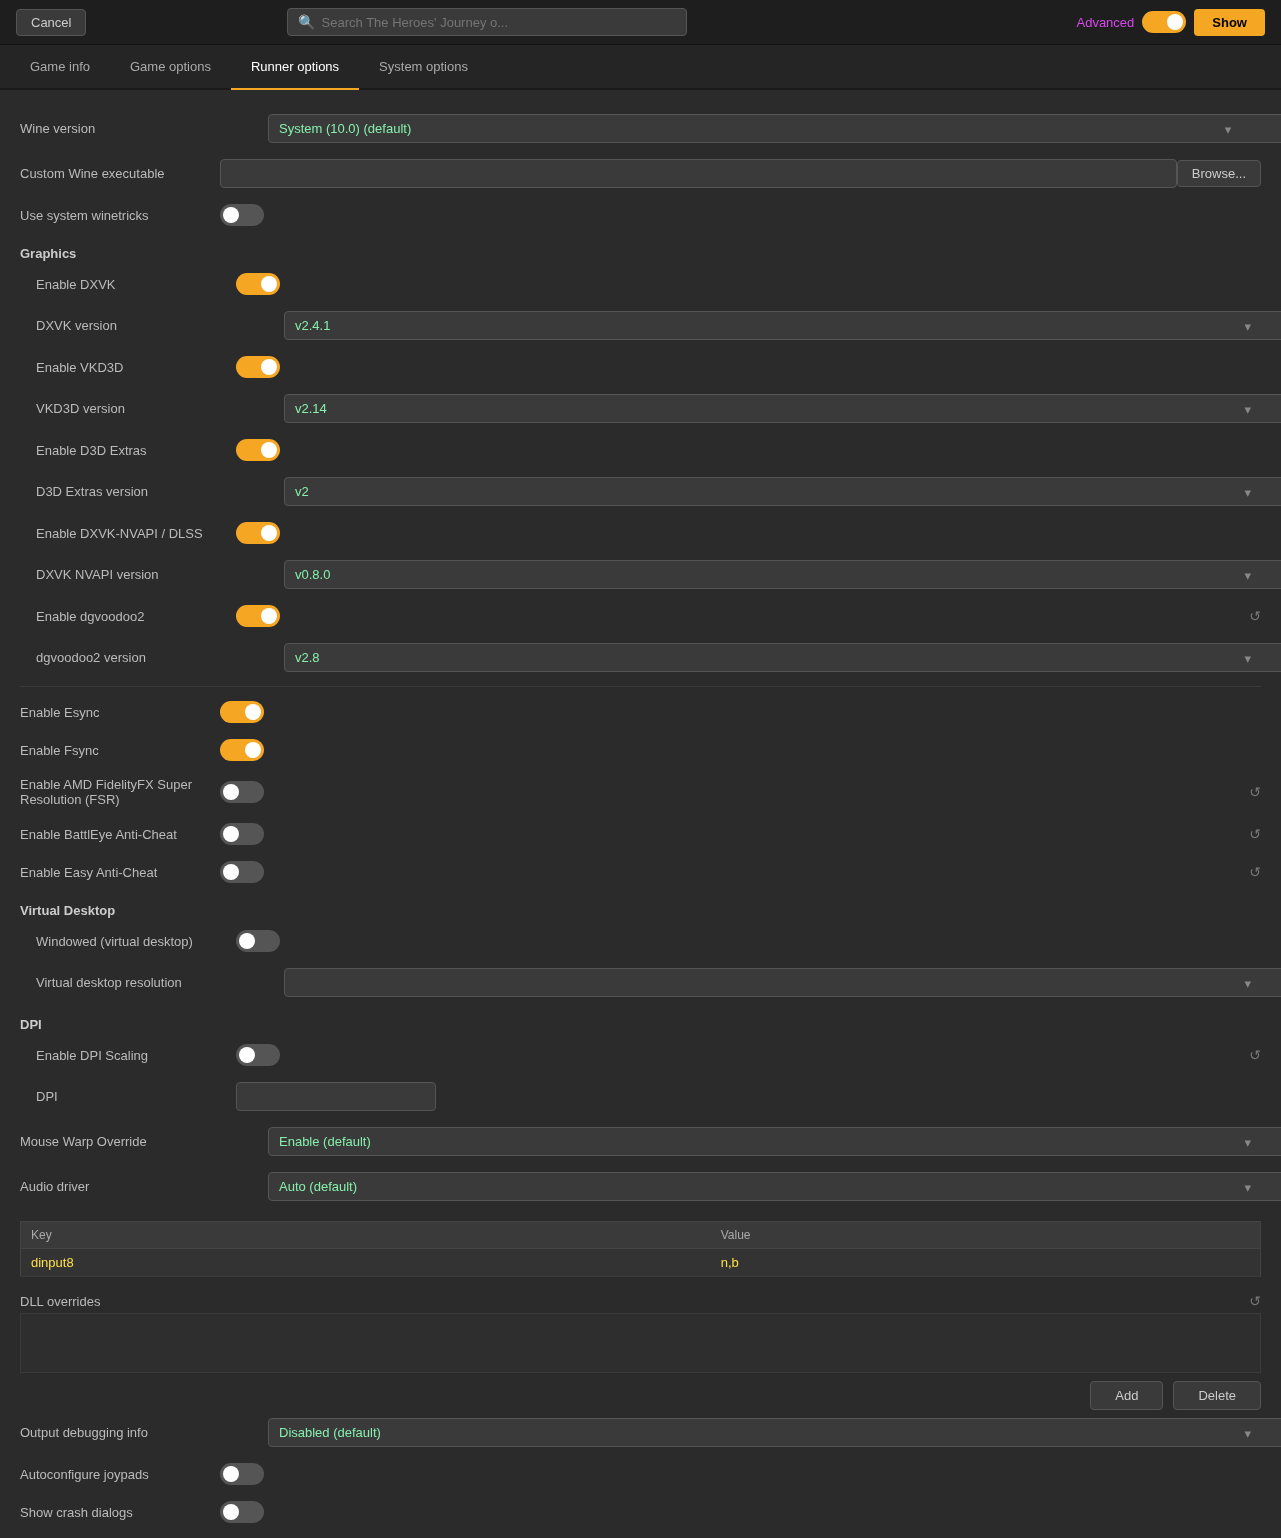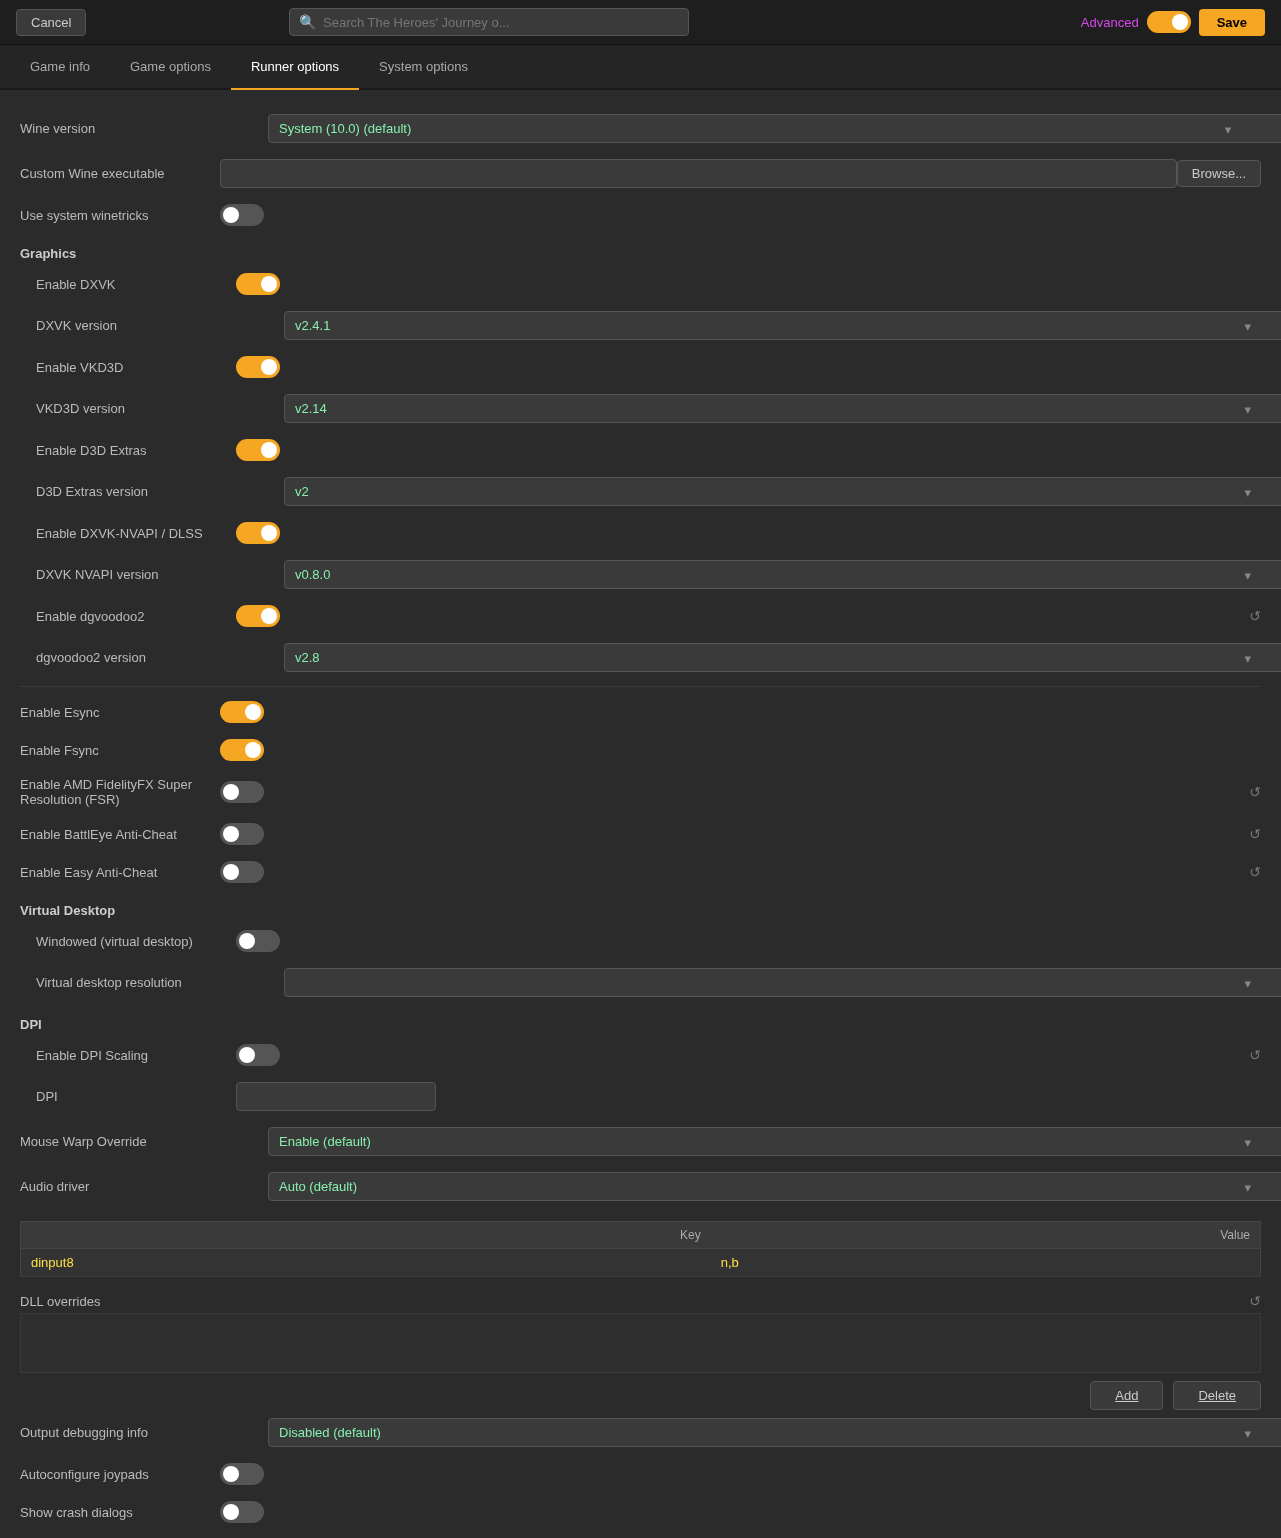--- a/index.html
+++ b/index.html
@@ -188,41 +188,40 @@
     .dll-table {
       width: 100%;
       border-collapse: collapse;
       background: #333;
       border: 1px solid #444;
       margin-top: 4px;
     }
     .dll-table th {
       background: #3a3a3a;
       color: #aaa;
-      text-align: right;
+      text-align: left;
       padding: 6px 10px;
       font-weight: normal;
       border-bottom: 1px solid #444;
       font-size: 12px;
     }
     .dll-table td {
       padding: 6px 10px;
       color: #fde047;
       font-size: 13px;
       border-bottom: 1px solid #3a3a3a;
     }
     .dll-table-area {
       padding: 8px 0 0 0;
     }
     .dll-buttons {
       display: flex;
       gap: 10px;
       justify-content: flex-end;
       margin-top: 8px;
-      text-decoration: underline;
     }
     .dll-btn {
       background: #3a3a3a;
       color: #ccc;
       border: 1px solid #555;
       padding: 6px 24px;
       border-radius: 4px;
       cursor: pointer;
       font-size: 13px;
     }
@@ -273,21 +272,21 @@
   <button class="cancel-btn">Cancel</button>
   <div class="search-bar">
     <span class="search-icon">🔍</span>
     <input type="text" placeholder="Search The Heroes' Journey o..." style="">
   </div>
   <div class="advanced-area">
     <span class="advanced-label">Advanced</span>
     <div class="toggle on">
       <div class="toggle-slider"></div>
     </div>
-    <button class="save-btn">Save</button>
+    <button class="save-btn">Show</button>
   </div>
 </div>
 
 <div class="tabs">
   <div class="tab">Game info</div>
   <div class="tab">Game options</div>
   <div class="tab active">Runner options</div>
   <div class="tab">System options</div>
 </div>
 

